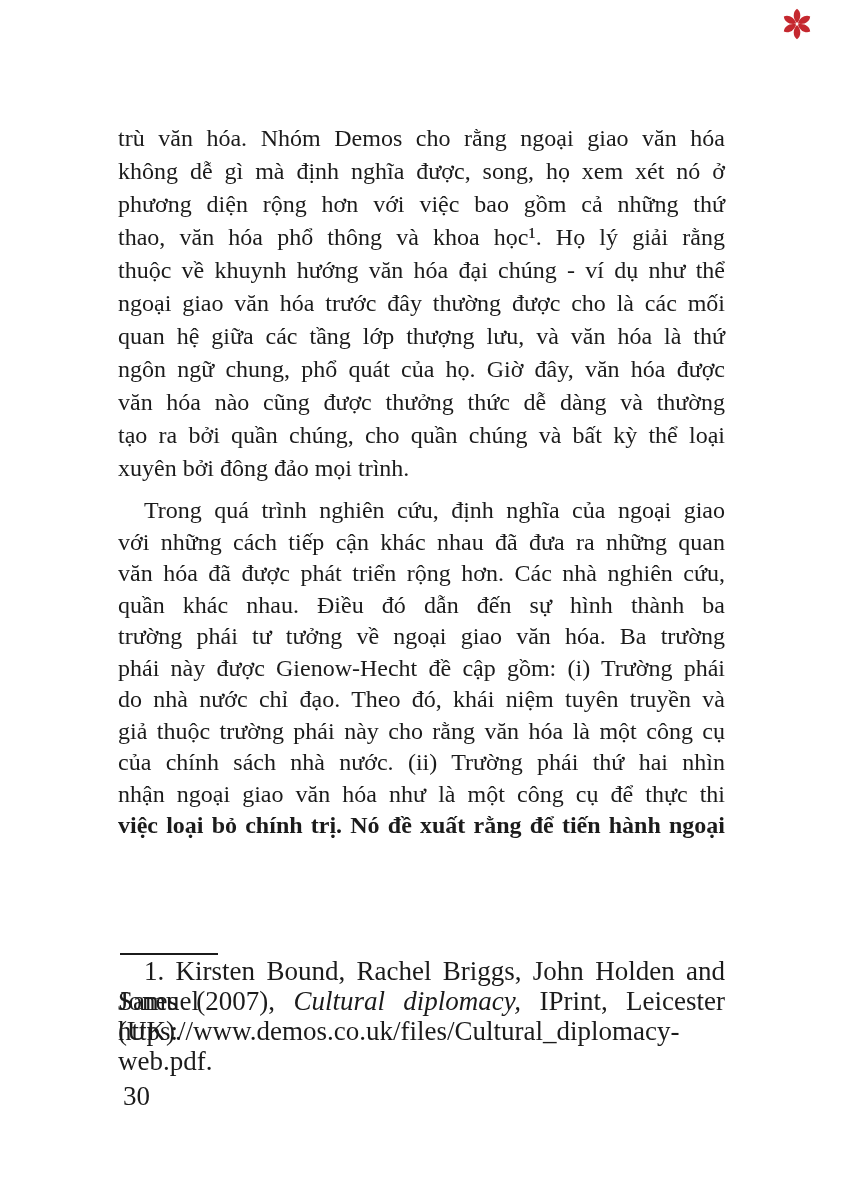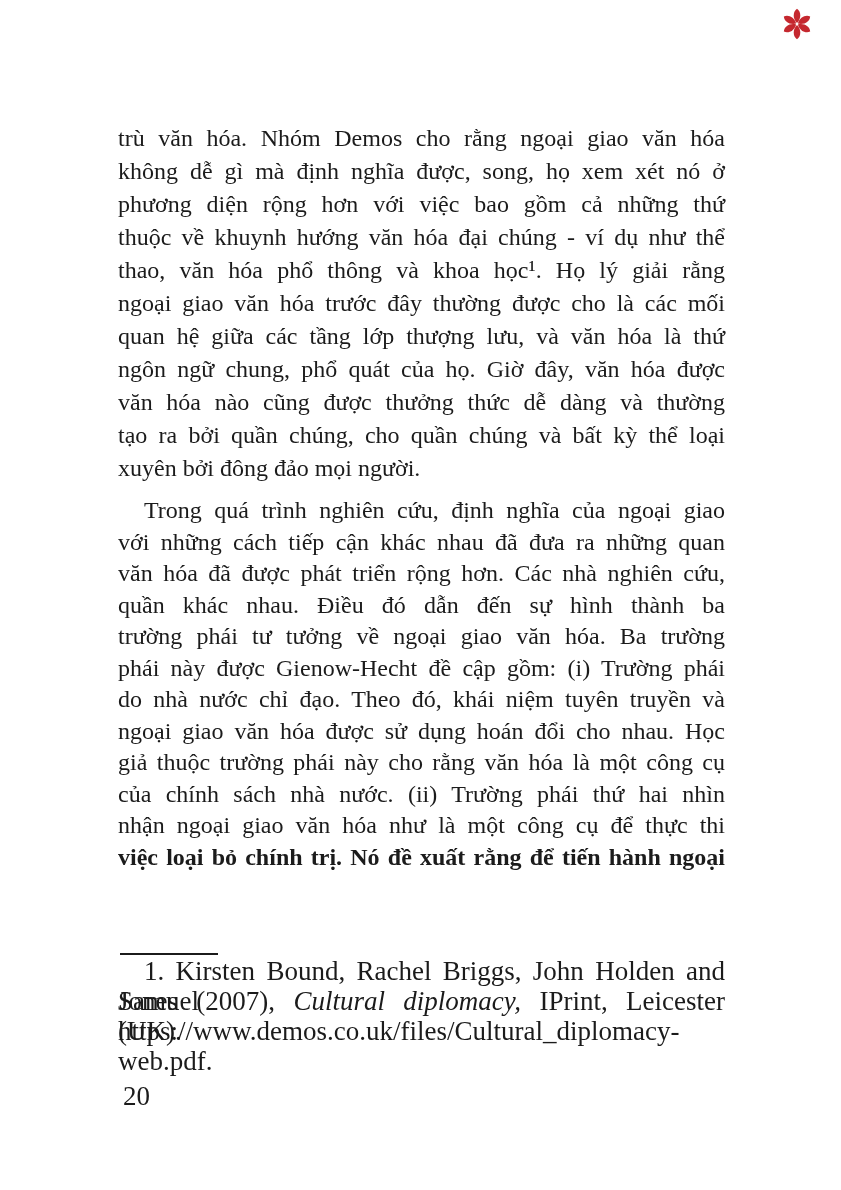--- a/index.html
+++ b/index.html
@@ -78,48 +78,47 @@
         <path d="M0 -1 C -4.6 -5.5, -4.2 -12.5, 0 -15.2 C 4.2 -12.5, 4.6 -5.5, 0 -1 Z" transform="rotate(300)"></path>
       </g>
     </svg>
   </div>
 
   <main class="text-block">
     <div class="para para-1">
         <div class="line"><span>trù văn hóa. Nhóm Demos cho rằng ngoại giao văn hóa</span></div>
         <div class="line"><span>không dễ gì mà định nghĩa được, song, họ xem xét nó ở</span></div>
         <div class="line"><span>phương diện rộng hơn với việc bao gồm cả những thứ</span></div>
+        <div class="line"><span>thao, văn hóa phổ thông và khoa học¹. Họ lý giải rằng</span></div>
         <div class="line"><span>thuộc về khuynh hướng văn hóa đại chúng - ví dụ như thể</span></div>
-        <div class="line"><span>thao, văn hóa phổ thông và khoa học¹. Họ lý giải rằng</span></div>
         <div class="line"><span>ngoại giao văn hóa trước đây thường được cho là các mối</span></div>
         <div class="line"><span>quan hệ giữa các tầng lớp thượng lưu, và văn hóa là thứ</span></div>
         <div class="line"><span>ngôn ngữ chung, phổ quát của họ. Giờ đây, văn hóa được</span></div>
         <div class="line"><span>văn hóa nào cũng được thưởng thức dễ dàng và thường</span></div>
         <div class="line"><span>tạo ra bởi quần chúng, cho quần chúng và bất kỳ thể loại</span></div>
-        <div class="line last"><span>xuyên bởi đông đảo mọi người.</span></div>
+        <div class="line last"><span>xuyên bởi đông đảo mọi trình.</span></div>
       </div>
     <div class="para para-2 indent-first justify-last">
         <div class="line"><span>Trong quá trình nghiên cứu, định nghĩa của ngoại giao</span></div>
         <div class="line"><span>với những cách tiếp cận khác nhau đã đưa ra những quan</span></div>
         <div class="line"><span>văn hóa đã được phát triển rộng hơn. Các nhà nghiên cứu,</span></div>
         <div class="line"><span>quần khác nhau. Điều đó dẫn đến sự hình thành ba</span></div>
         <div class="line"><span>trường phái tư tưởng về ngoại giao văn hóa. Ba trường</span></div>
         <div class="line"><span>phái này được Gienow-Hecht đề cập gồm: (i) Trường phái</span></div>
         <div class="line"><span>do nhà nước chỉ đạo. Theo đó, khái niệm tuyên truyền và</span></div>
-        <div class="line"><span>ngoại giao văn hóa được sử dụng hoán đổi cho nhau. Học</span></div>
         <div class="line"><span>giả thuộc trường phái này cho rằng văn hóa là một công cụ</span></div>
         <div class="line"><span>của chính sách nhà nước. (ii) Trường phái thứ hai nhìn</span></div>
         <div class="line"><span>nhận ngoại giao văn hóa như là một công cụ để thực thi</span></div>
         <div class="line last"><span>việc loại bỏ chính trị. Nó đề xuất rằng để tiến hành ngoại</span></div>
       </div>
   </main>
 
   <div class="footnote-rule"></div>
 
   <div class="footnote para indent-first">
       <div class="line"><span>1. Kirsten Bound, Rachel Briggs, John Holden and Samuel</span></div>
       <div class="line"><span>Jones (2007), </span><i>Cultural diplomacy,</i><span> IPrint, Leicester (UK).</span></div>
       <div class="line last"><span>https://www.demos.co.uk/files/Cultural_diplomacy-web.pdf.</span></div>
     </div>
 
-  <div class="page-number">20</div>
+  <div class="page-number">30</div>
 
 </div>
 
 </body></html>

